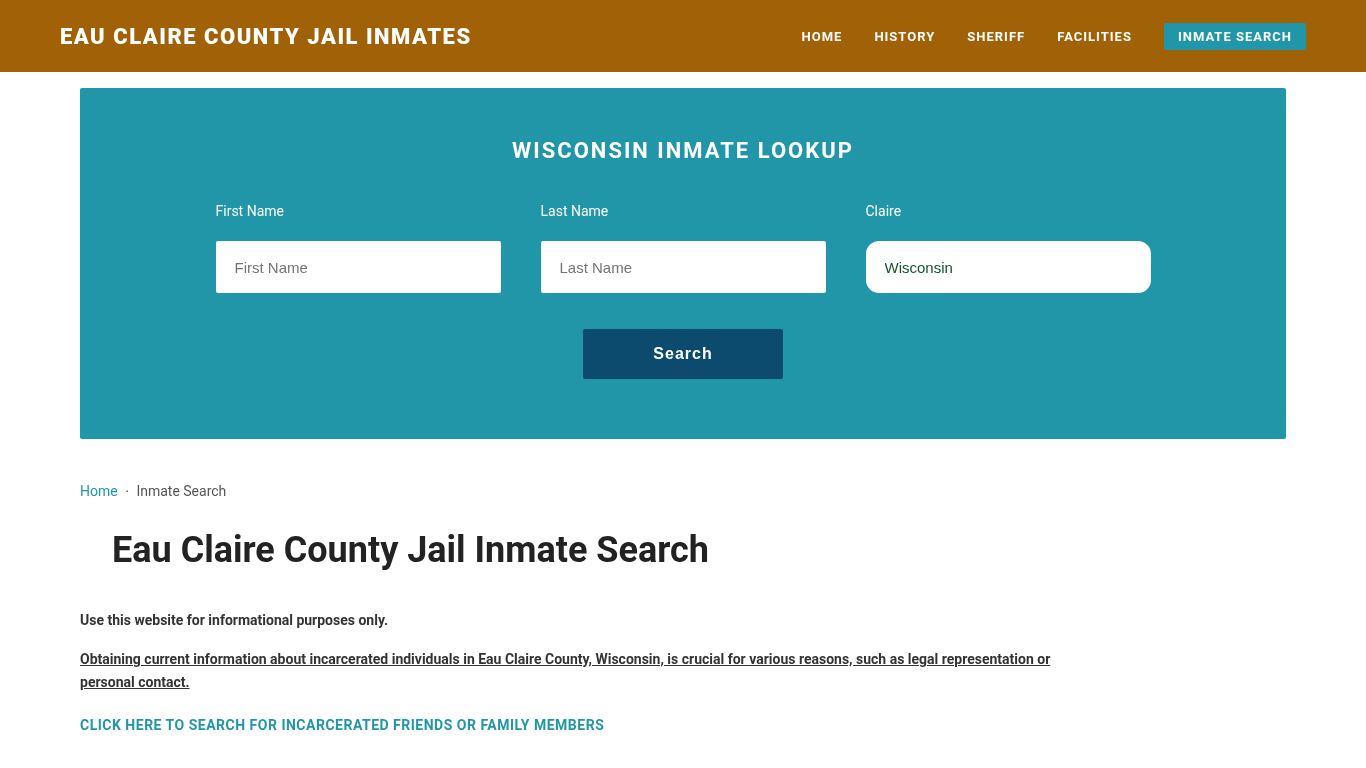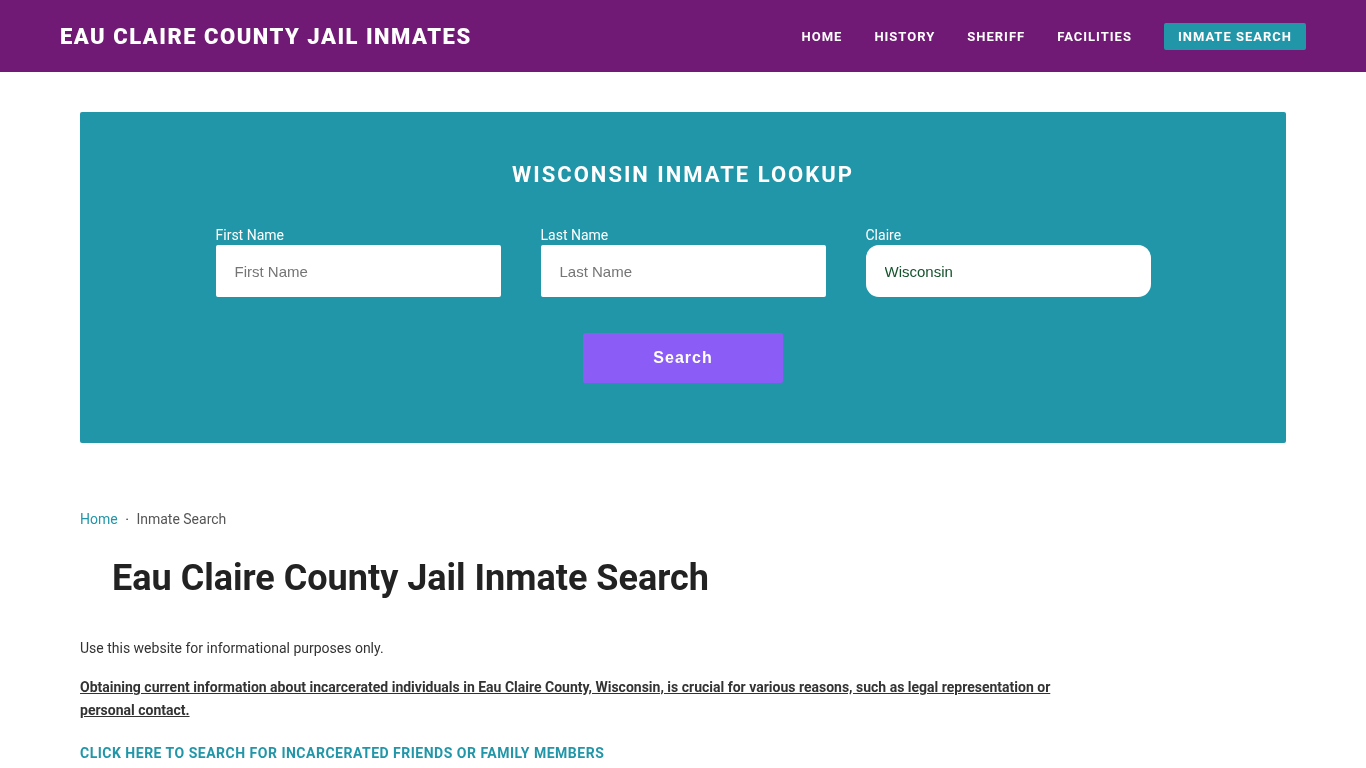--- a/index.html
+++ b/index.html
@@ -11,21 +11,21 @@
     body {
       font-family: -apple-system, BlinkMacSystemFont, 'Segoe UI', Roboto, Helvetica, Arial, sans-serif;
       background: #ffffff;
       color: #333;
       width: 1366px;
       min-height: 768px;
     }
 
     
     .header {
-      background: #701a75;
+      background: #a16207;
       padding: 0 60px;
       height: 72px;
       display: flex;
       align-items: center;
       justify-content: space-between;
     }
 
     .site-title {
       color: #ffffff;
       font-size: 22px;
@@ -52,21 +52,21 @@
 
     .nav-item.active {
       background: #2196a8;
       padding: 6px 14px;
       border-radius: 2px;
     }
 
     
     .search-section {
       background: #2196a8;
-      margin: 40px 80px;
+      margin: 16px 80px;
       padding: 50px 44px 60px;
       border-radius: 2px;
     }
 
     .search-title {
       text-align: center;
       color: #ffffff;
       font-size: 22px;
       font-weight: 700;
       letter-spacing: 2px;
@@ -77,21 +77,21 @@
     .search-fields {
       display: flex;
       gap: 40px;
       justify-content: center;
       margin-bottom: 36px;
     }
 
     .field-group {
       display: flex;
       flex-direction: column;
-      gap: 2px;
+      gap: 22px;
     }
 
     .field-label {
       color: #ffffff;
       font-size: 14px;
       font-weight: 400;
     }
 
     .field-input {
       width: 285px;
@@ -110,21 +110,21 @@
       font-weight: 500;
       border-radius: 13px;
     }
 
     .search-btn-row {
       display: flex;
       justify-content: center;
     }
 
     .search-button {
-      background: #8b5cf6;
+      background: #0c4a6e;
       color: #ffffff;
       border: none;
       padding: 16px 70px;
       font-size: 16px;
       font-weight: 600;
       letter-spacing: 1px;
       cursor: pointer;
       border-radius: 2px;
     }
 
@@ -162,21 +162,21 @@
       font-size: 36px;
       font-weight: 700;
       color: #222;
       margin-bottom: 20px;
       line-height: 1.2;
       margin-left: 32px;
     }
 
     .info-text {
       font-size: 14px;
-      font-weight: 400;
+      font-weight: 700;
       color: #333;
       margin-bottom: 16px;
       line-height: 1.6;
       margin-top: 37px;
     }
 
     .body-text {
       font-size: 14px;
       font-weight: 700;
       color: #333;

